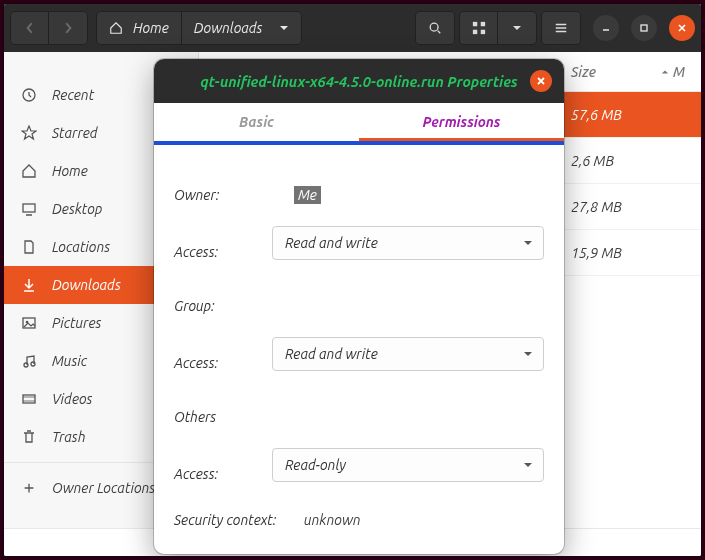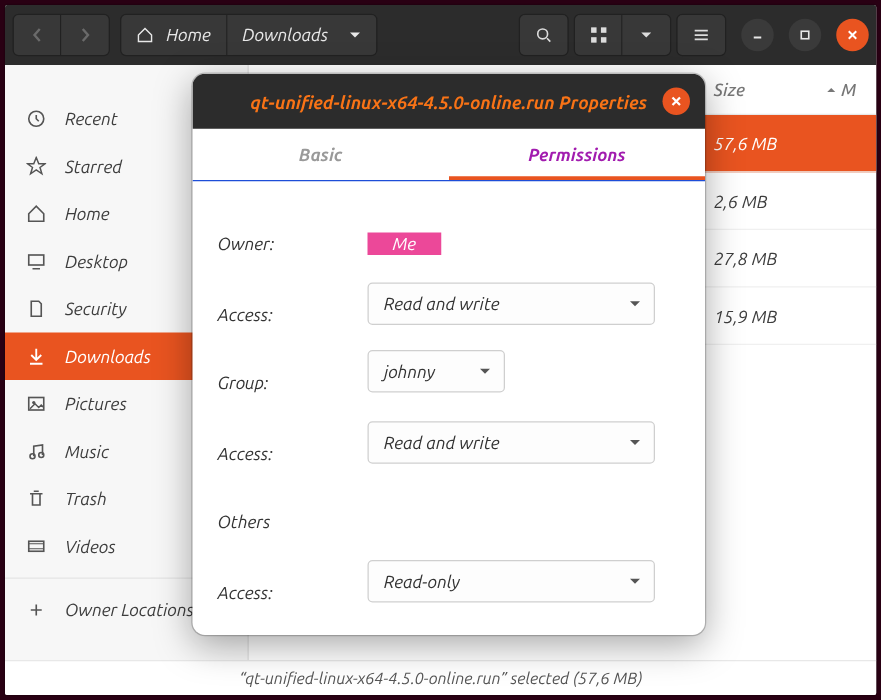--- a/index.html
+++ b/index.html
@@ -101,56 +101,56 @@
     border-radius: 10px;
     box-shadow: 0 8px 30px rgba(0,0,0,.35), 0 0 0 1px rgba(0,0,0,.2);
     overflow: hidden;
   }
   .dlg-head {
     height: 44px; background: #2c2c2c;
     display: flex; align-items: center;
     padding: 0 14px;
     position: relative;
   }
-  .dlg-title { color: #f97316; font-weight: 700; flex:1; text-align:center; font-size: 14.5px;}
+  .dlg-title { color: #22c55e; font-weight: 700; flex:1; text-align:center; font-size: 14.5px;}
   .dlg-close {
     width: 22px; height: 22px; border-radius: 50%;
     background: #e95420; color: #fff;
     display: flex; align-items: center; justify-content: center;
     font-size: 13px; position:absolute; right:12px;
   }
   .dlg-tabs {
     height: 42px; display: flex;
-    border-bottom: 1px solid #1d4ed8;
+    border-bottom: 4px solid #1d4ed8;
   }
   .dlg-tab {
     flex: 1; display: flex; align-items: center; justify-content: center;
     font-weight: 700; color: #999;
   }
   .dlg-tab.active {
     color: #a21caf;
     box-shadow: inset 0 -3px 0 #e95420;
   }
   .dlg-body { padding: 18px 20px 26px 20px; }
   .form-row { display: flex; align-items: flex-end; min-height: 40px; }
   .form-row.gap { margin-top: 14px; }
   .form-label { width: 120px; color: #333; }
   .form-value { flex: 1; }
   .highlight-me {
-    background: #ec4899; color: #fff; padding: 1px 20px;
+    background: #737373; color: #fff; padding: 1px 4px;
   }
   .select {
     height: 34px; border: 1px solid #cfcfcf; border-radius: 4px;
     background: #fdfdfd;
     display: flex; align-items: center;
     padding: 0 12px;
     position: relative;
     color: #333;
   }
-  .select.wide { width: 230px; margin-top: 23px; }
+  .select.wide { width: 272px; margin-top: 23px; }
   .select.narrow { width: 110px; }
   .select-caret { position: absolute; right: 10px; color: #555; }
   .chk-row { display: flex; align-items: center; gap: 10px; }
   .chk {
     width: 18px; height: 18px; border-radius: 3px;
     background: #924d8b;
     display: flex; align-items: center; justify-content: center;
     color: #fff;
   }
 </style>
@@ -269,21 +269,21 @@
             </svg>
           </span>
         <span>Desktop</span>
       </div>
       <div class="side-item">
         <span class="ico">
             <svg width="16" height="16" viewBox="0 0 16 16">
               <path d="M4 2 H10 L12 4 V14 H4 Z" stroke="currentColor" stroke-width="1.3" fill="none"></path>
             </svg>
           </span>
-        <span>Security</span>
+        <span>Locations</span>
       </div>
       <div class="side-item active">
         <span class="ico">
             <svg width="16" height="16" viewBox="0 0 16 16">
               <path d="M8 2 V10 M4 7 L8 11 L12 7 M3 14 H13" stroke="currentColor" stroke-width="1.5" fill="none"></path>
             </svg>
           </span>
         <span>Downloads</span>
       </div>
       <div class="side-item">
@@ -302,33 +302,33 @@
               <path d="M6 12 V4 L13 3 V11" stroke="currentColor" stroke-width="1.3" fill="none"></path>
               <circle cx="5" cy="12" r="2" stroke="currentColor" stroke-width="1.3" fill="none"></circle>
               <circle cx="12" cy="11" r="2" stroke="currentColor" stroke-width="1.3" fill="none"></circle>
             </svg>
           </span>
         <span>Music</span>
       </div>
       <div class="side-item">
         <span class="ico">
             <svg width="16" height="16" viewBox="0 0 16 16">
-              <path d="M3 4 H13 M5 4 V13 H11 V4 M6 2 H10" stroke="currentColor" stroke-width="1.3" fill="none"></path>
-            </svg>
-          </span>
-        <span>Trash</span>
-      </div>
-      <div class="side-item">
-        <span class="ico">
-            <svg width="16" height="16" viewBox="0 0 16 16">
               <rect x="2" y="4" width="12" height="8" stroke="currentColor" stroke-width="1.3" fill="none"></rect>
               <path d="M2 6 H14 M2 10 H14" stroke="currentColor" stroke-width="0.8"></path>
             </svg>
           </span>
         <span>Videos</span>
+      </div>
+      <div class="side-item">
+        <span class="ico">
+            <svg width="16" height="16" viewBox="0 0 16 16">
+              <path d="M3 4 H13 M5 4 V13 H11 V4 M6 2 H10" stroke="currentColor" stroke-width="1.3" fill="none"></path>
+            </svg>
+          </span>
+        <span>Trash</span>
       </div>
       <div class="side-sep"></div>
       <div class="side-item">
         <span class="ico">
             <svg width="14" height="14" viewBox="0 0 16 16">
               <path d="M8 3 V13 M3 8 H13" stroke="currentColor" stroke-width="1.5"></path>
             </svg>
           </span>
         <span>Owner Locations</span>
       </div>
@@ -395,30 +395,20 @@
                 <svg width="10" height="10" viewBox="0 0 10 10">
                   <path d="M1 3 L5 7 L9 3 Z" fill="currentColor"></path>
                 </svg>
               </span>
           </div>
         </div>
       </div>
 
       <div class="form-row gap">
         <div class="form-label">Group:</div>
-        <div class="form-value">
-          <div class="select narrow">
-            <span>johnny</span>
-            <span class="select-caret">
-                <svg width="10" height="10" viewBox="0 0 10 10">
-                  <path d="M1 3 L5 7 L9 3 Z" fill="currentColor"></path>
-                </svg>
-              </span>
-          </div>
-        </div>
       </div>
       <div class="form-row">
         <div class="form-label">Access:</div>
         <div class="form-value">
           <div class="select wide">
             <span>Read and write</span>
             <span class="select-caret">
                 <svg width="10" height="10" viewBox="0 0 10 10">
                   <path d="M1 3 L5 7 L9 3 Z" fill="currentColor"></path>
                 </svg>
@@ -439,17 +429,21 @@
             <span class="select-caret">
                 <svg width="10" height="10" viewBox="0 0 10 10">
                   <path d="M1 3 L5 7 L9 3 Z" fill="currentColor"></path>
                 </svg>
               </span>
           </div>
         </div>
       </div>
 
 
+      <div class="form-row" style="margin-top:6px">
+        <div class="form-label" style="width:130px">Security context:</div>
+        <div class="form-value">unknown</div>
+      </div>
 
     </div>
   </div>
 
 </div>
 
 </body></html>

